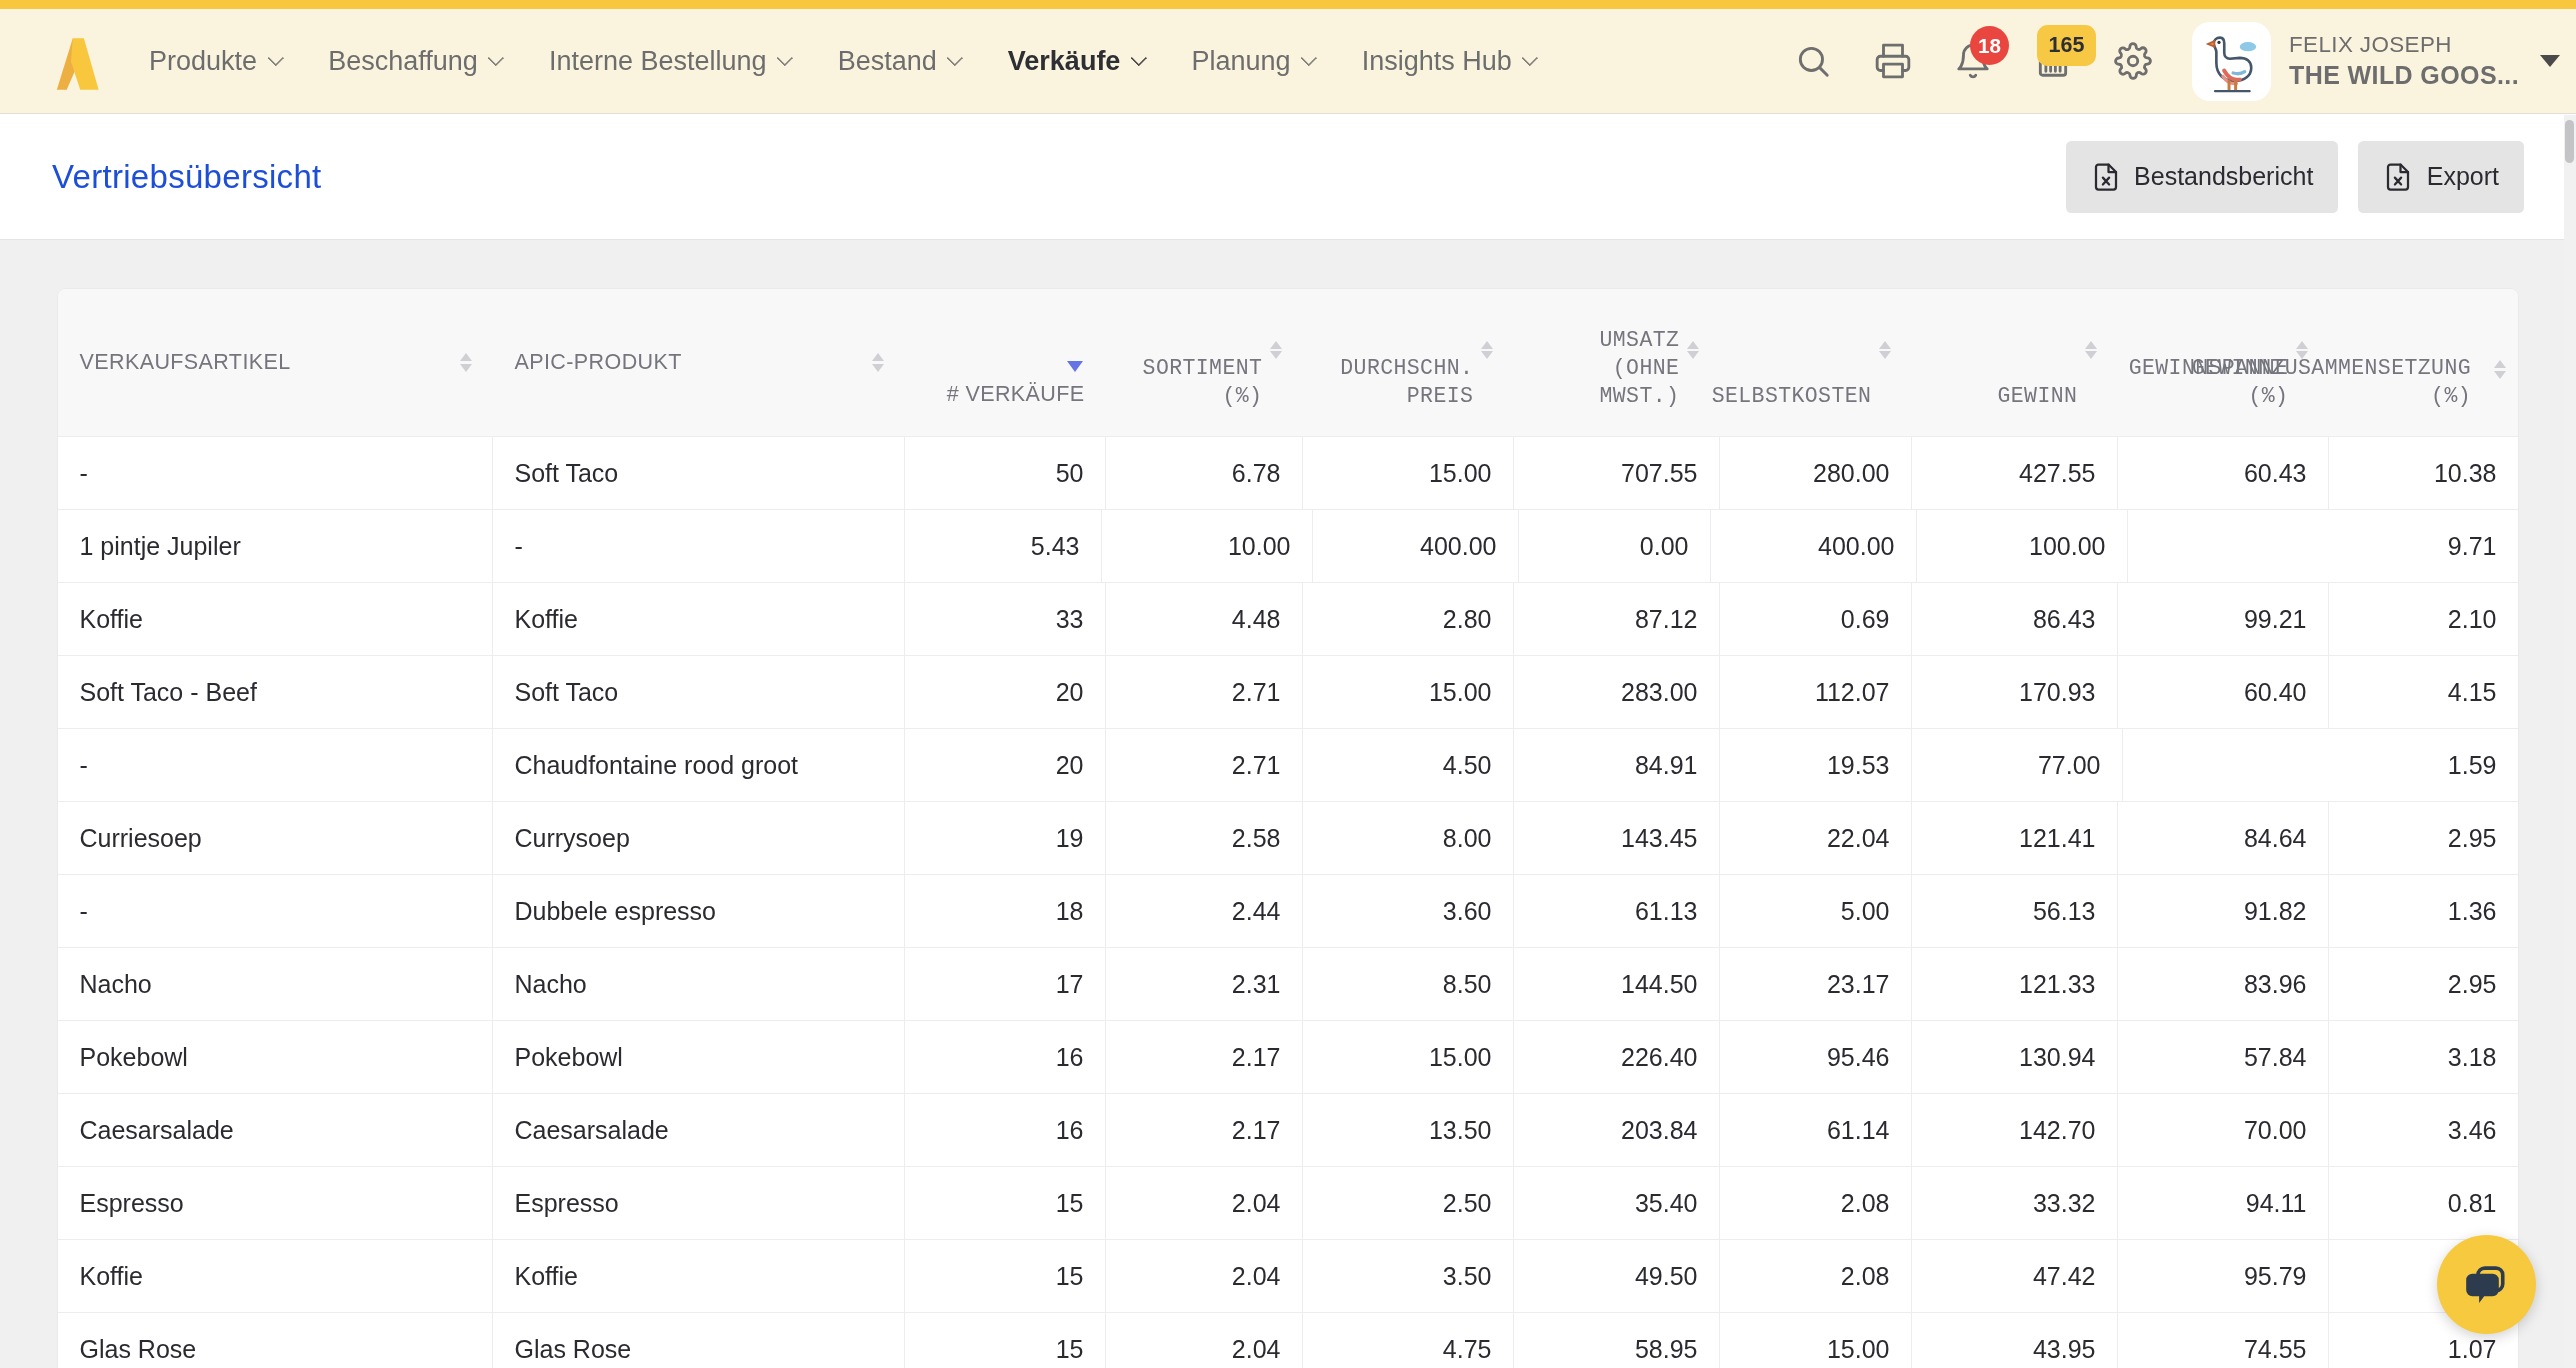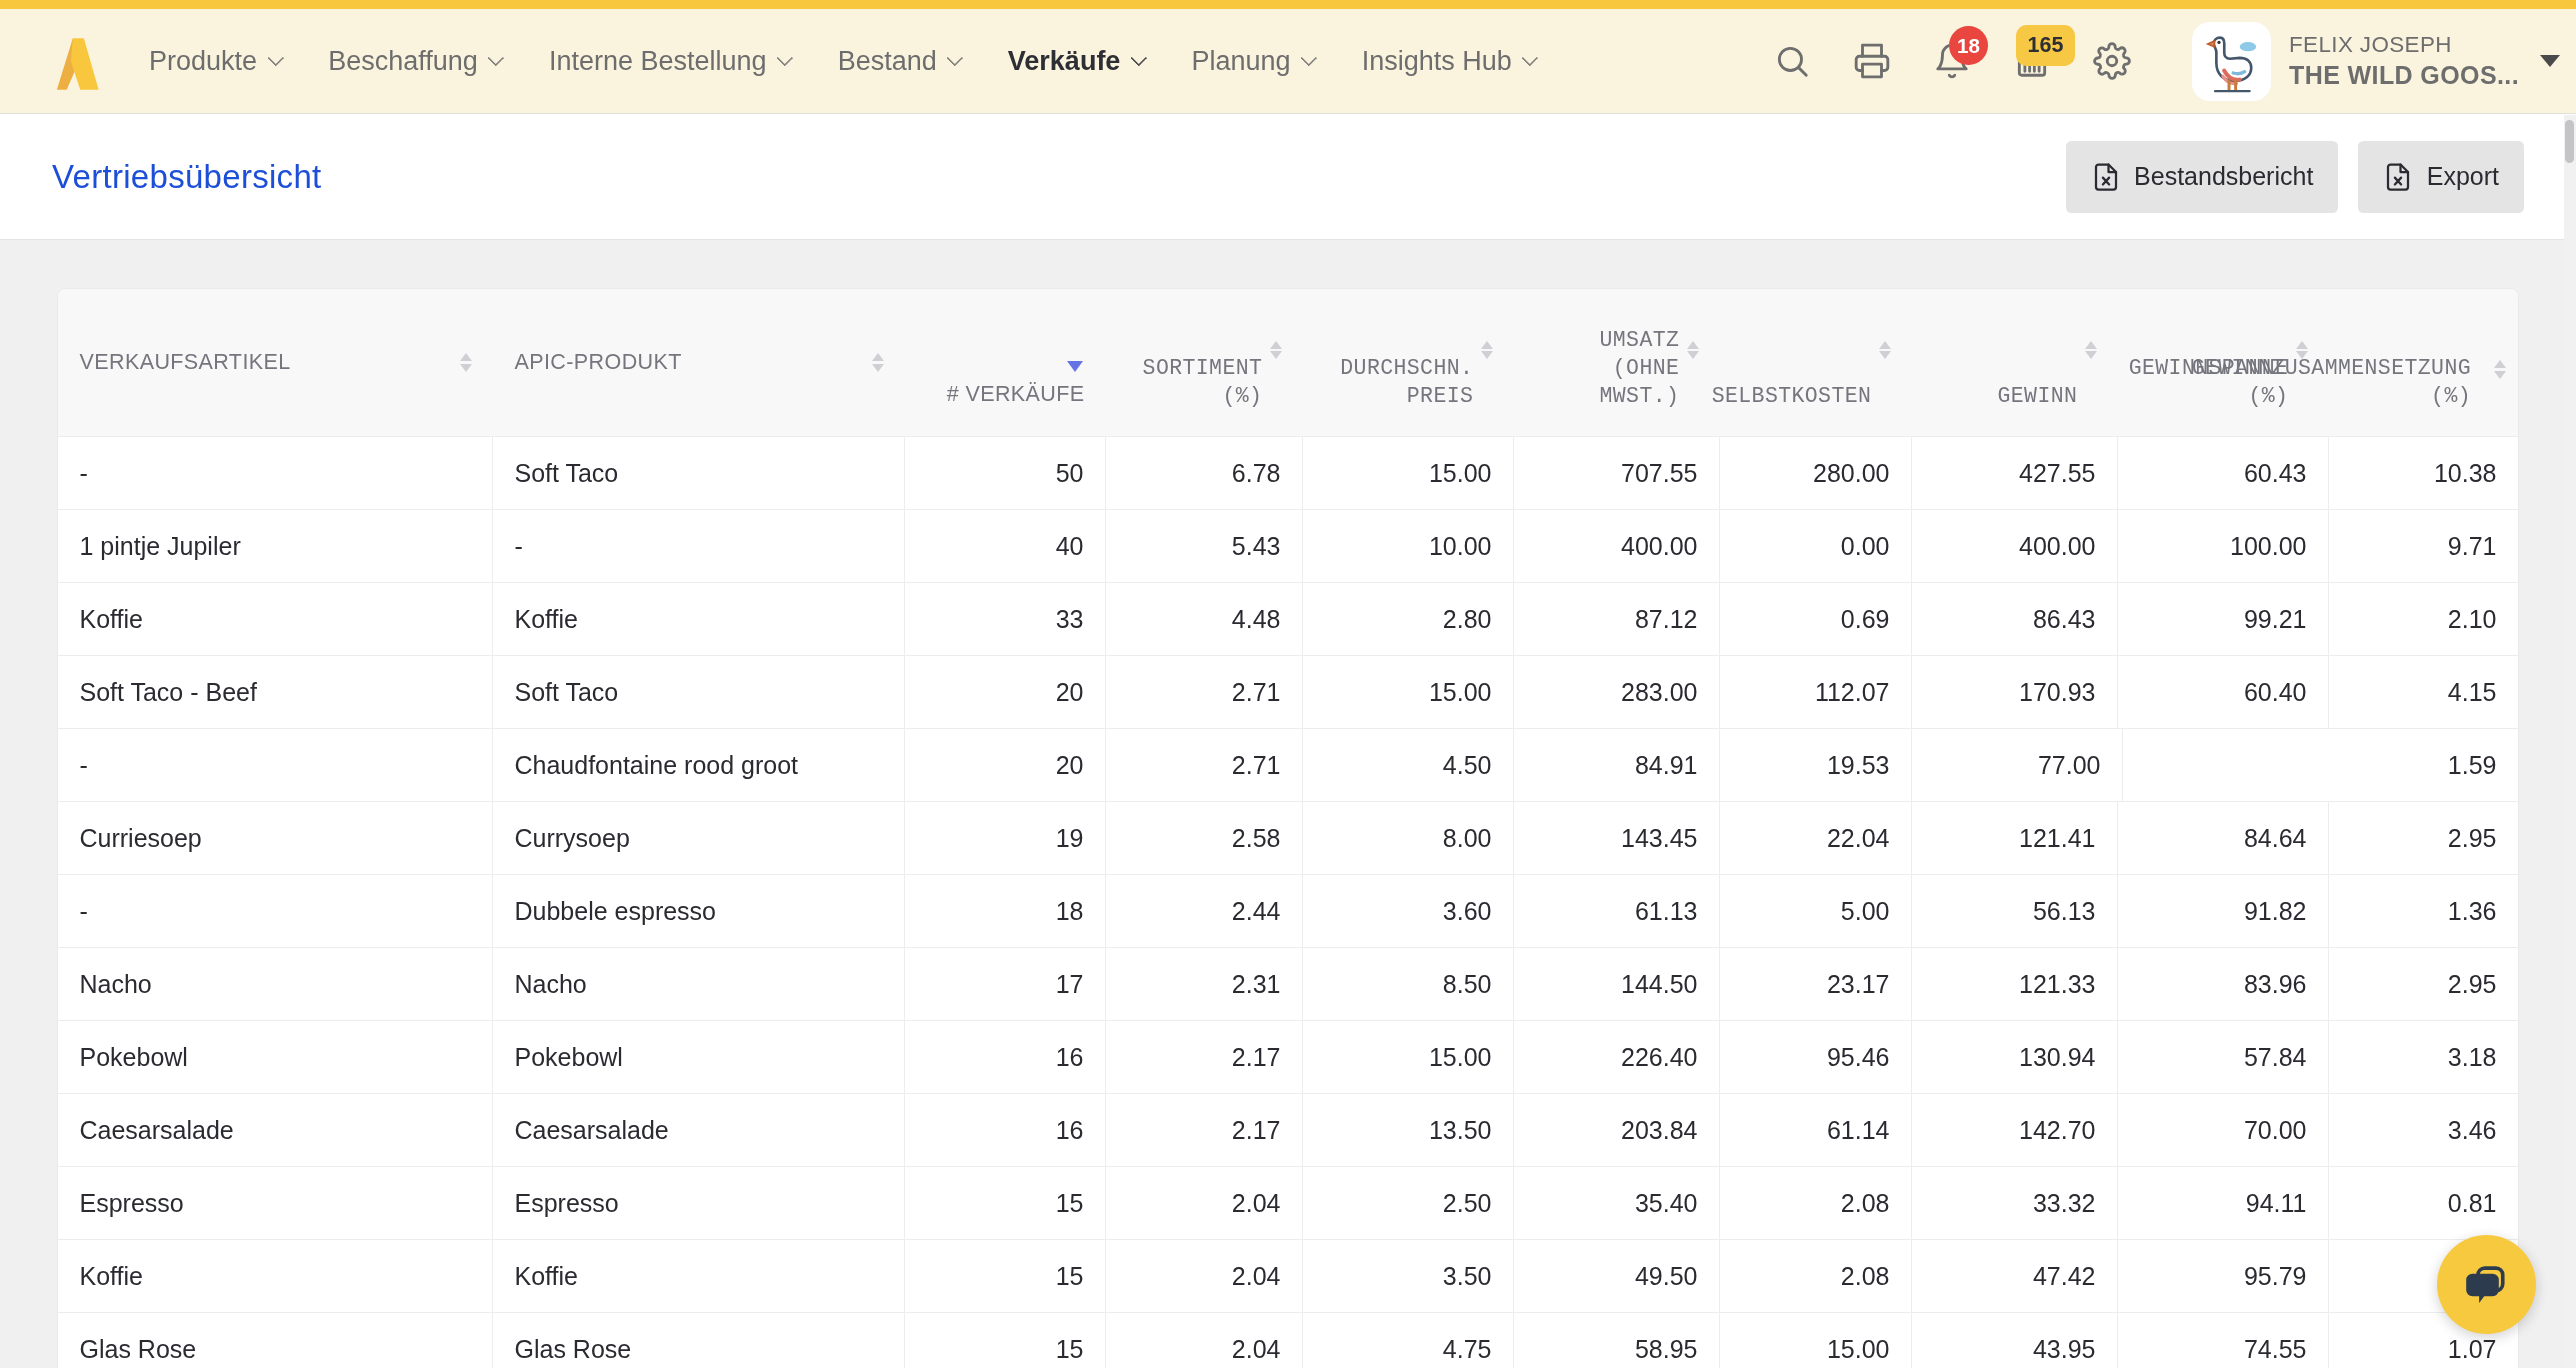--- a/index.html
+++ b/index.html
@@ -19,21 +19,21 @@
   .nav-right { margin-left:auto; display:flex; align-items:center; gap:39px; }
   .icon-btn { position:relative; width:41px; height:41px; display:flex; align-items:center; justify-content:center;
               color:#6E6E6E; cursor:pointer; flex:none; }
   .icon-btn svg { width:38px; height:38px; }
   .badge-red { position:absolute; top:-14.3px; right:-16px; min-width:39px; height:39px; padding:0 7.2px;
                background:#E8463F; color:#fff; border-radius:895px; font-size:20.6px; font-weight:700;
                display:flex; align-items:center; justify-content:center; }
   .badge-yellow { position:absolute; top:-16px; right:-23px; min-width:59px; height:41px; padding:0 9px;
                background:#F6C844; color:#2E2E35; border-radius:10.7px; font-size:21.5px; font-weight:700;
                display:flex; align-items:center; justify-content:center; }
-  .user-menu { display:flex; align-items:center; gap:18px; cursor:pointer; margin-left:21px; }
+  .user-menu { display:flex; align-items:center; gap:18px; cursor:pointer; margin-left:0; }
   .avatar { width:79px; height:79px; background:#fff; border-radius:18px; display:flex;
             align-items:center; justify-content:center; overflow:hidden; flex:none; }
   .user-text { line-height:1.3; max-width:224px; }
   .user-name { font-size:22.4px; color:#6D6D6D; letter-spacing:0.4px; white-space:nowrap; }
   .user-org  { font-size:25px; color:#6D6D6D; font-weight:700; letter-spacing:0.4px; white-space:nowrap; }
   .caret { width:0; height:0; border-left:10px solid transparent; border-right:10px solid transparent;
            border-top:12.5px solid #4A4A4A; margin-left:9px; }
 
   
   .page-header { height:126px; background:#fff; display:flex; align-items:center;
@@ -299,21 +299,20 @@
           <div class="td num c4">15.00</div>
           <div class="td num c5">707.55</div>
           <div class="td num c6">280.00</div>
           <div class="td num c7">427.55</div>
           <div class="td num c8">60.43</div>
           <div class="td num c9">10.38</div>
         </div>
       <div class="tr">
           <div class="td c0">1 pintje Jupiler</div>
           <div class="td c1">-</div>
-          <div class="td num c2">40</div>
           <div class="td num c3">5.43</div>
           <div class="td num c4">10.00</div>
           <div class="td num c5">400.00</div>
           <div class="td num c6">0.00</div>
           <div class="td num c7">400.00</div>
           <div class="td num c8">100.00</div>
           <div class="td num c9">9.71</div>
         </div>
       <div class="tr">
           <div class="td c0">Koffie</div>

